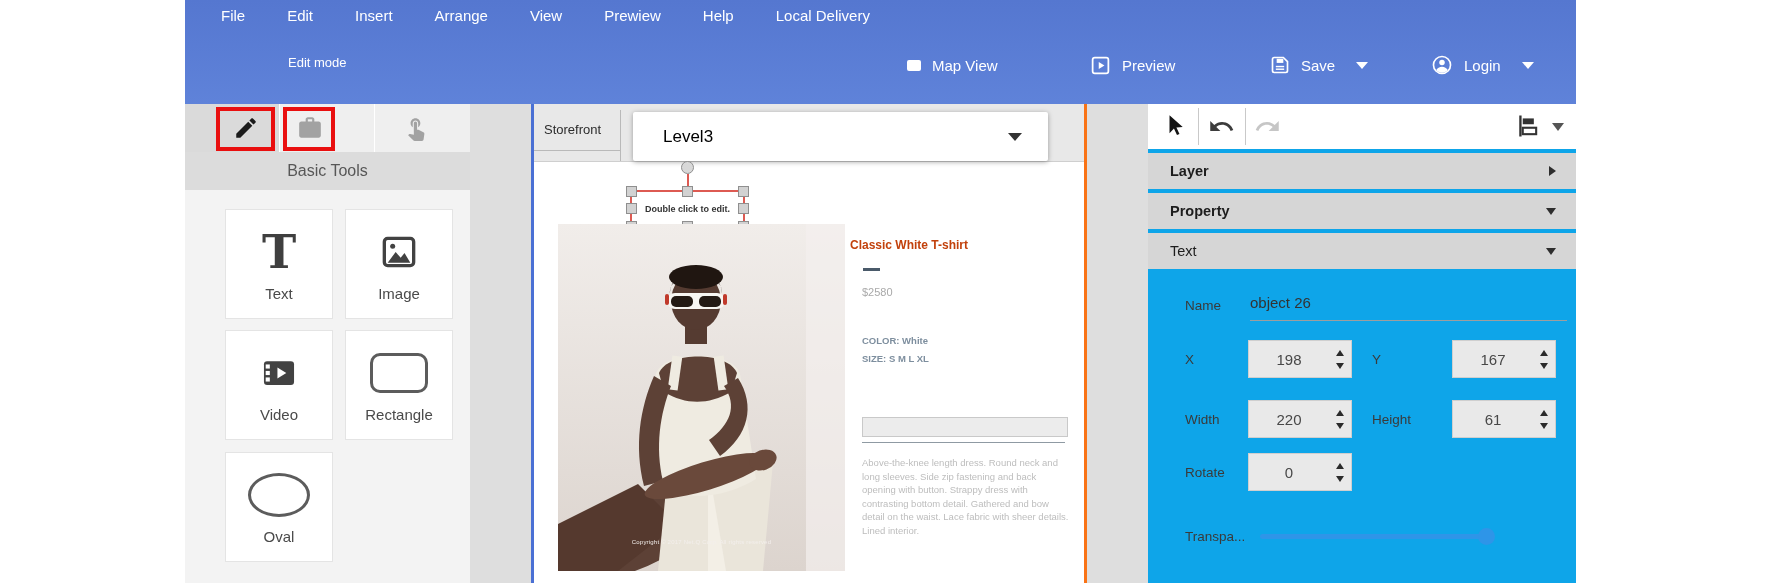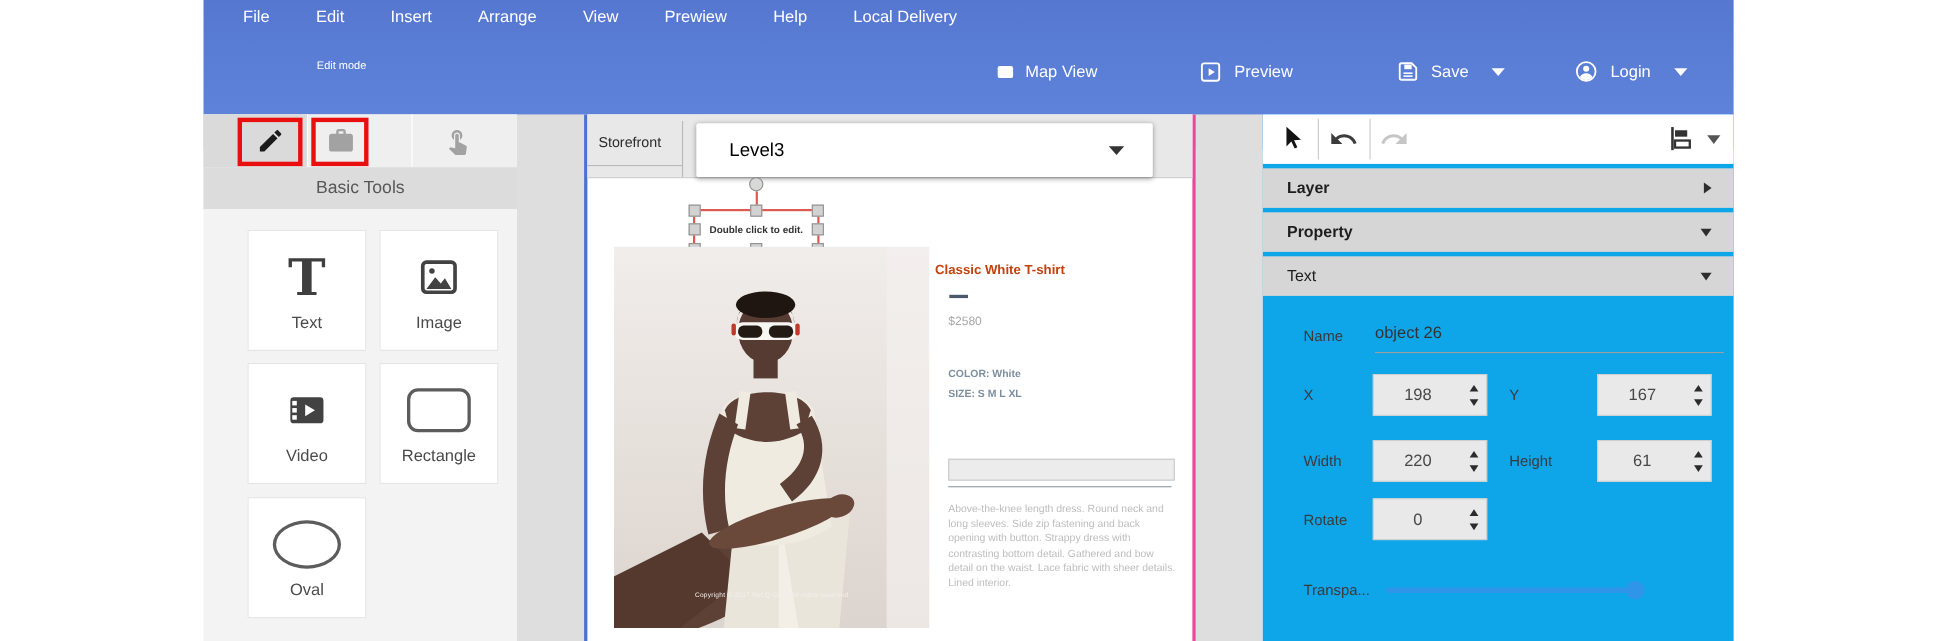--- a/index.html
+++ b/index.html
@@ -7,21 +7,21 @@
        font-family:"Liberation Sans",sans-serif;-webkit-font-smoothing:antialiased;}
   .abs{position:absolute;}
   #app{position:absolute;left:185px;top:0;width:1391px;height:583px;}
 
   
   .hdr{left:0;top:0;width:1391px;height:136px;background:linear-gradient(#5577d0,#6286dc);}
   .menu-row{left:0;top:0;width:100%;height:30px;display:flex;align-items:center;padding-left:36px;gap:42px;}
   .menu-item{color:#fff;font-size:15px;cursor:default;white-space:nowrap;}
   .hdr-btn{position:absolute;top:48px;height:34px;display:flex;align-items:center;gap:11px;color:#fff;font-size:15px;}
   .caret-w{width:0;height:0;border-left:6px solid transparent;border-right:6px solid transparent;border-top:7px solid #fff;margin-left:10px;}
-  .mode-label{position:absolute;left:103px;top:55px;color:#fff;font-size:10px;}
+  .mode-label{position:absolute;left:103px;top:55px;color:#fff;font-size:13px;}
 
   
   .lpanel{left:0;top:104px;width:285px;height:479px;background:#f3f3f3;}
   .tabs{position:absolute;left:0;top:0;width:285px;height:48px;background:#efefef;}
   .tab{position:absolute;top:0;height:48px;width:95px;}
   .tab.active{background:#dadada;}
   .tab .sep{position:absolute;right:0;top:0;width:1px;height:48px;background:#fff;}
   .tab-icon{position:absolute;top:11px;width:26px;height:26px;}
   .hl-box{position:absolute;border:4px solid #e90f0f;background:transparent;}
   .bt-bar{position:absolute;left:0;top:48px;width:285px;height:38px;background:#dcdcdc;
@@ -31,21 +31,21 @@
   .card .lb{position:absolute;left:0;bottom:16px;width:100%;text-align:center;font-size:15px;color:#4a4a4a;}
   .t-glyph{font-family:"DejaVu Serif","Liberation Serif",serif;font-weight:bold;font-size:46px;color:#3f3f3f;line-height:1;}
   .rect-shape{width:52px;height:34px;border:3px solid #5c5c5c;border-radius:10px;}
   .oval-shape{width:56px;height:38px;border:3px solid #5c5c5c;border-radius:50%;}
 
   
   .gap{top:104px;width:61px;height:479px;background:#dedede;}
 
   
   .canvas{left:346px;top:104px;width:550px;height:479px;background:#fff;
-          border-left:3px solid #4a70d4;border-right:3px solid #ec4899;}
+          border-left:3px solid #4a70d4;border-right:3px solid #f97316;}
   .cv-hdr{position:absolute;left:0;top:0;width:550px;height:57px;background:#e8e8e8;border-bottom:1px solid #cfcfcf;}
   .cv-tab-label{position:absolute;left:10px;top:18px;font-size:13px;color:#2c2c2c;}
   .cv-vline{position:absolute;left:86px;top:6px;width:1px;height:51px;background:#b9b9b9;}
   .cv-hline{position:absolute;left:0px;top:46px;width:86px;height:1px;background:#b9b9b9;}
   .lvl-box{position:absolute;left:99px;top:8px;width:415px;height:49px;background:#fff;border-radius:2px;
            box-shadow:0 1px 5px rgba(0,0,0,.35);display:flex;align-items:center;}
   .lvl-box span{margin-left:30px;font-size:17px;color:#000000;}
   .caret-d{width:0;height:0;border-left:7px solid transparent;border-right:7px solid transparent;border-top:8px solid #333;}
   .lvl-caret{position:absolute;right:26px;top:21px;}
 

